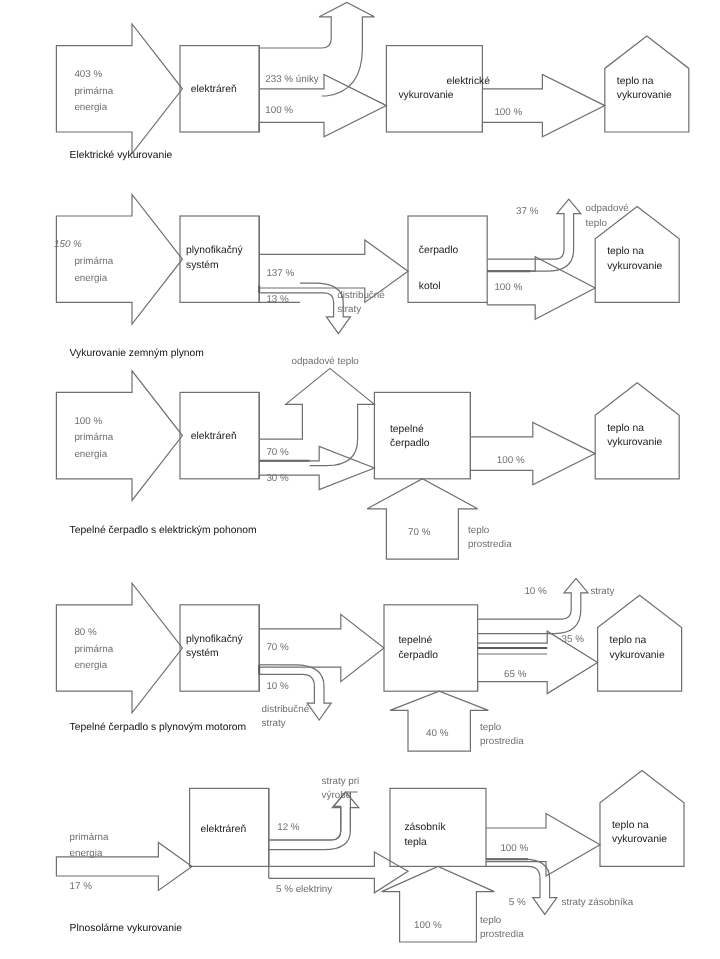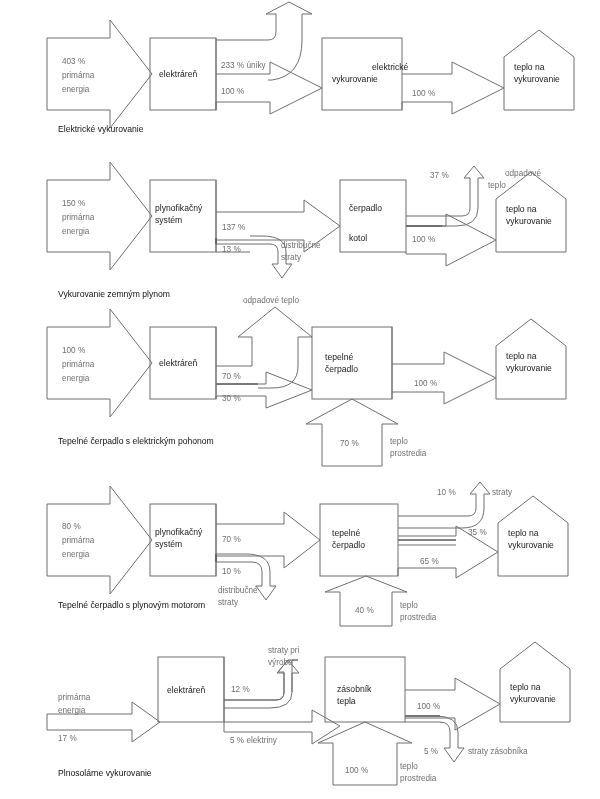--- a/index.html
+++ b/index.html
@@ -146,35 +146,35 @@
   <div class="lbl box" style="left:159px;top:69px;">elektráreň</div>
   <div class="lbl box" style="left:332px;top:62px;margin-left:40px;">elektrické</div>
   <div class="lbl box" style="left:332px;top:74px;">vykurovanie</div>
   <div class="lbl box" style="left:514px;top:62px;">teplo na</div>
   <div class="lbl box" style="left:514px;top:74px;">vykurovanie</div>
   <div class="lbl" style="left:221px;top:60px;">233 % úniky</div>
   <div class="lbl" style="left:221px;top:86px;">100 %</div>
   <div class="lbl" style="left:412px;top:88px;">100 %</div>
   <div class="lbl cap" style="left:45px;top:124px;">Elektrické vykurovanie</div>
 
-  <div class="lbl" style="left:62px;top:198px;">150 %</div>
+  <div class="lbl" style="left:45px;top:198px;font-style:italic;">150 %</div>
   <div class="lbl" style="left:62px;top:212px;">primárna</div>
   <div class="lbl" style="left:62px;top:226px;">energia</div>
   <div class="lbl box" style="left:155px;top:203px;">plynofikačný</div>
   <div class="lbl box" style="left:155px;top:215px;">systém</div>
   <div class="lbl box" style="left:349px;top:203px;">čerpadlo</div>
   <div class="lbl box" style="left:349px;top:215px;margin-top:18px;">kotol</div>
   <div class="lbl box" style="left:506px;top:204px;">teplo na</div>
   <div class="lbl box" style="left:506px;top:216px;">vykurovanie</div>
   <div class="lbl" style="left:222px;top:222px;">137 %</div>
   <div class="lbl" style="left:222px;top:244px;">13 %</div>
   <div class="lbl" style="left:281px;top:240px;">distribučné</div>
   <div class="lbl" style="left:281px;top:252px;">straty</div>
   <div class="lbl" style="left:430px;top:170px;">37 %</div>
-  <div class="lbl" style="left:488px;top:168px;margin-left:17px;">odpadové</div>
+  <div class="lbl" style="left:488px;top:168px;">odpadové</div>
   <div class="lbl" style="left:488px;top:180px;">teplo</div>
   <div class="lbl" style="left:412px;top:234px;">100 %</div>
   <div class="lbl cap" style="left:45px;top:266px;margin-top:23px;">Vykurovanie zemným plynom</div>
 
   <div class="lbl" style="left:62px;top:345px;">100 %</div>
   <div class="lbl" style="left:62px;top:359px;">primárna</div>
   <div class="lbl" style="left:62px;top:373px;">energia</div>
   <div class="lbl box" style="left:159px;top:358px;">elektráreň</div>
   <div class="lbl box" style="left:325px;top:352px;">tepelné</div>
   <div class="lbl box" style="left:325px;top:364px;">čerpadlo</div>

